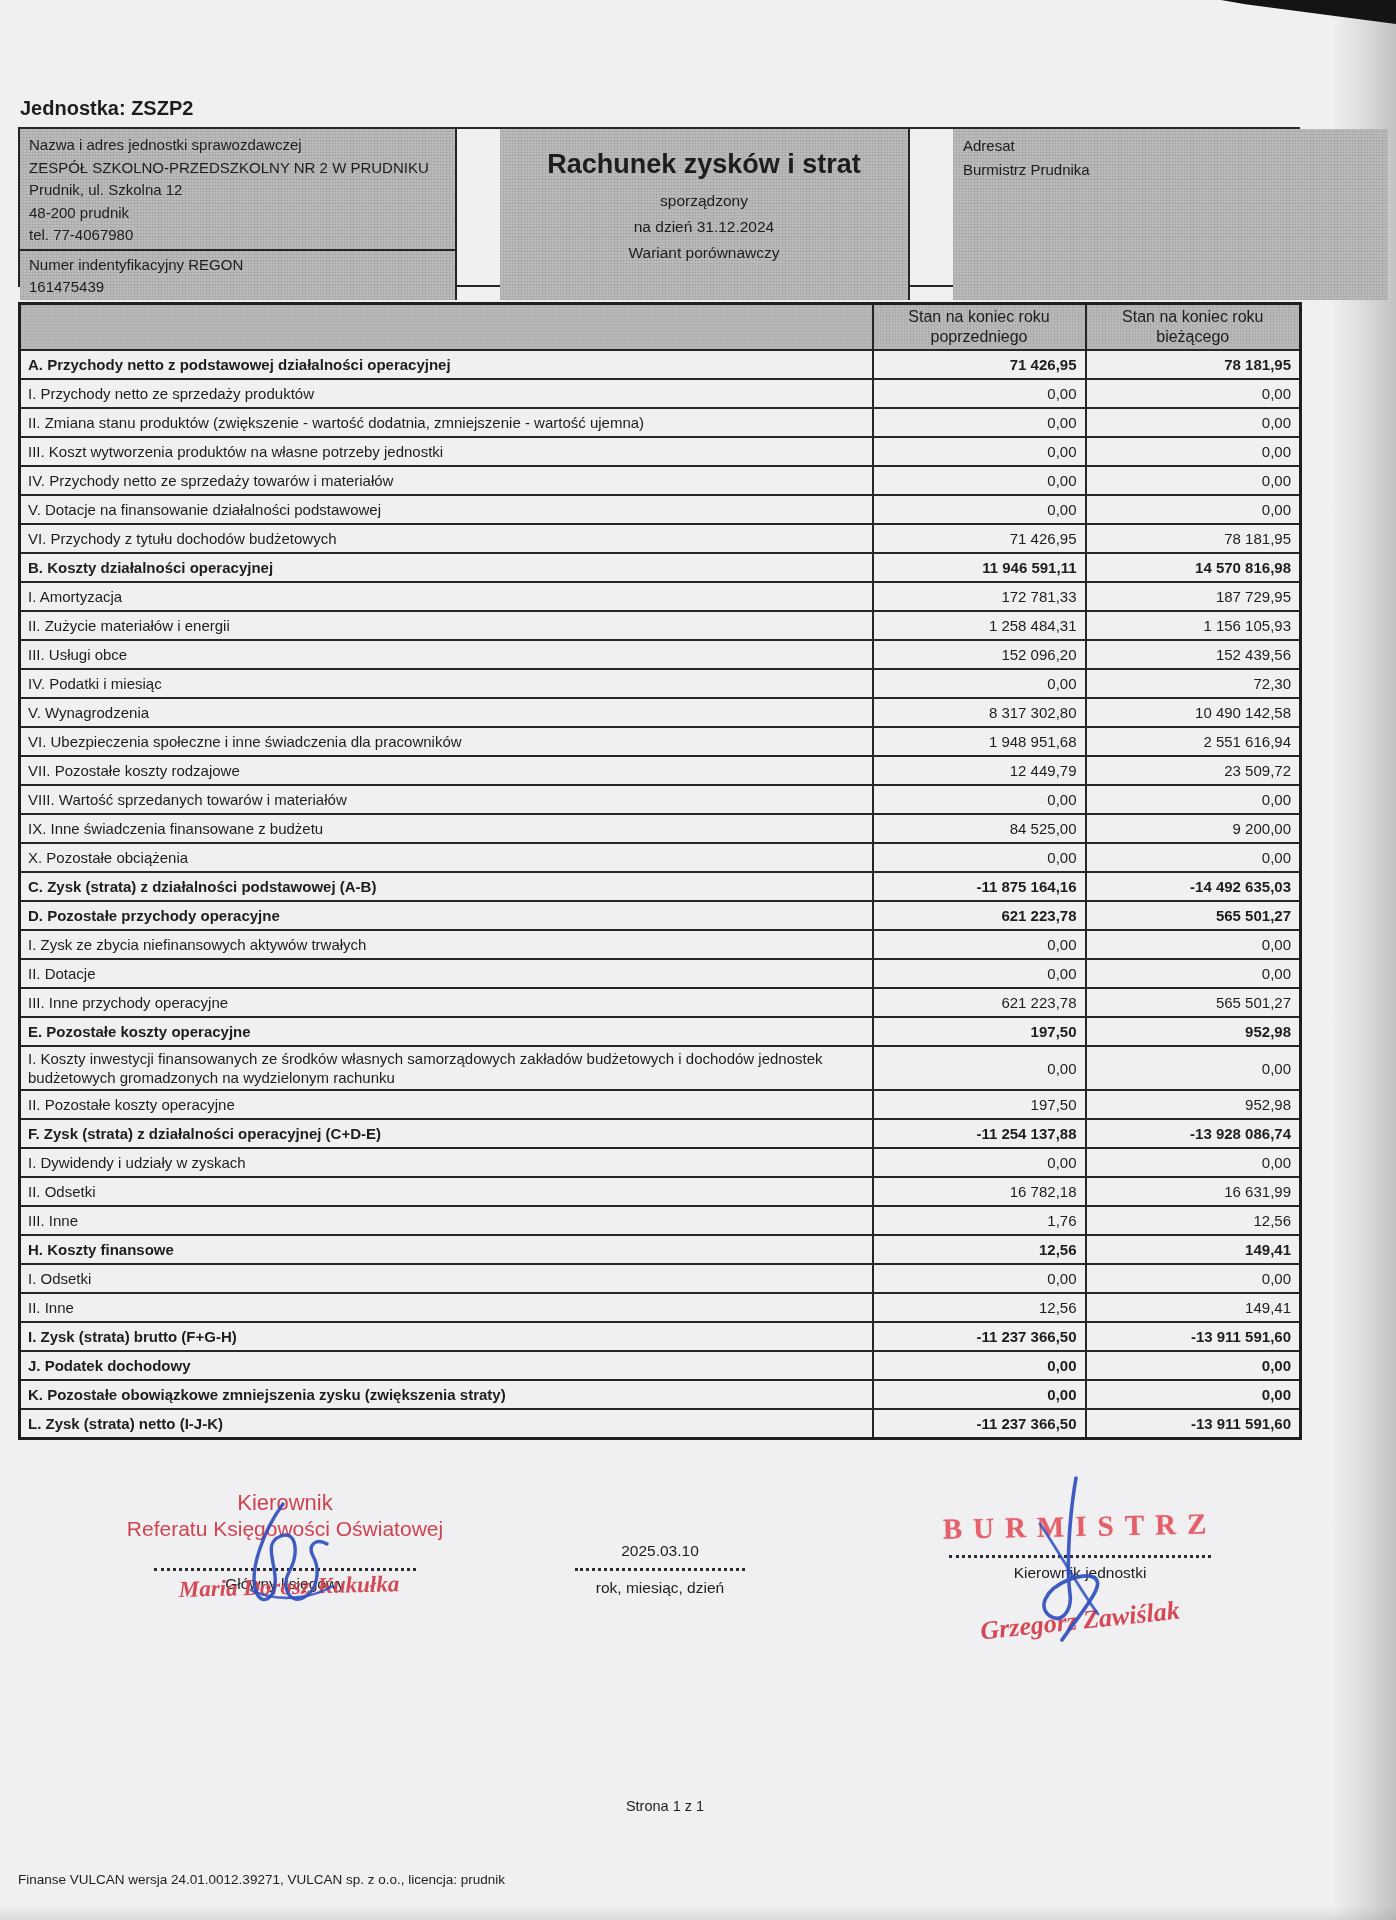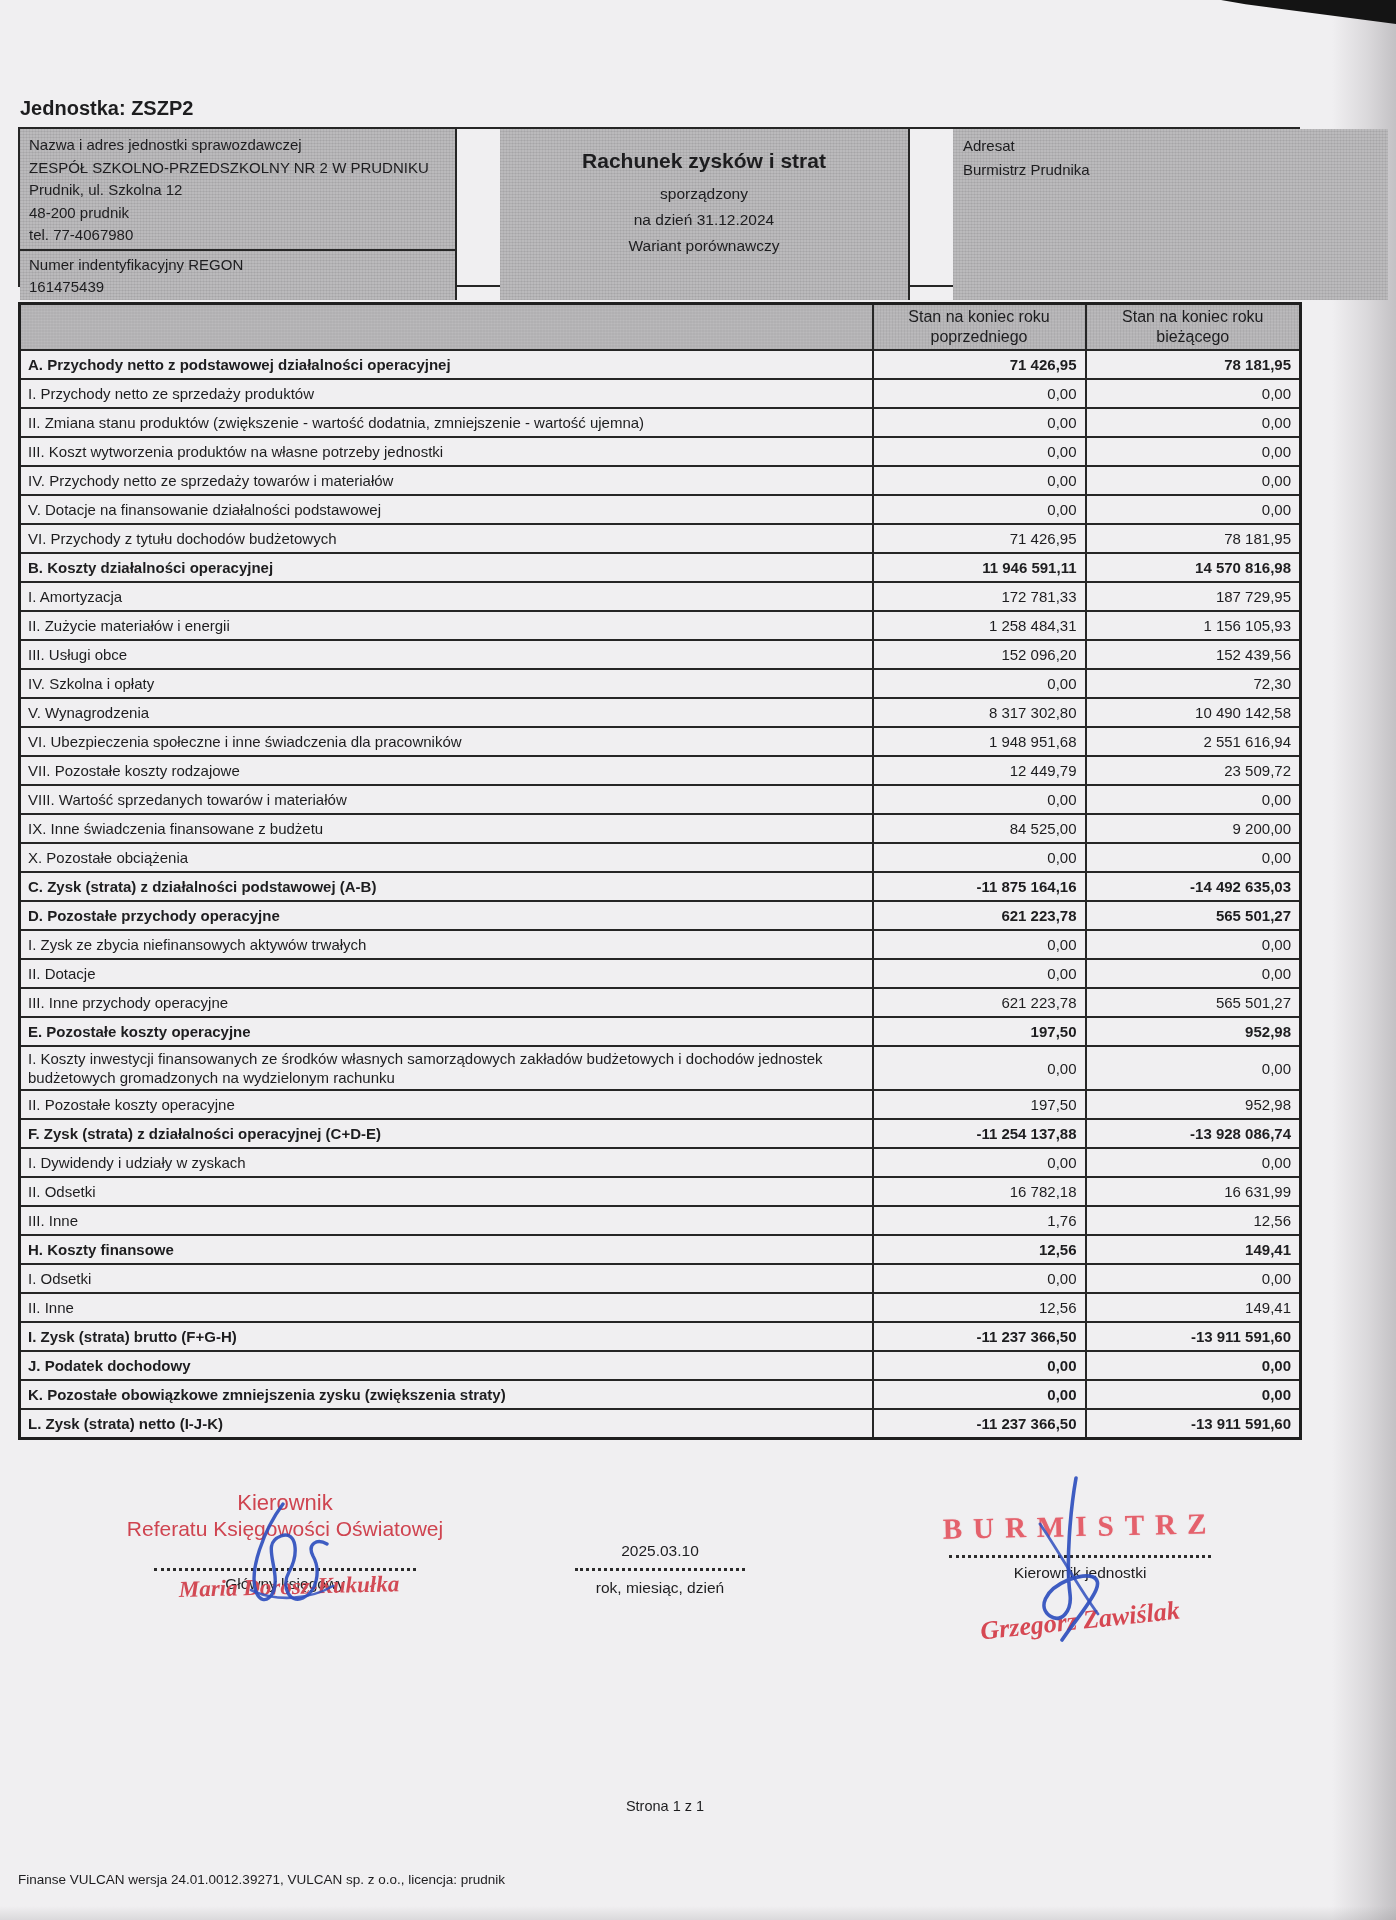--- a/index.html
+++ b/index.html
@@ -31,21 +31,21 @@
     position:absolute;left:18px;top:127px;width:1282px;height:160px;
     display:grid;grid-template-columns:437px 410px 435px;
     border:2px solid #262626;box-sizing:border-box;gap:43px;
   }
   .header-cell{box-sizing:border-box;position:relative;}
   .hc-left{border-right:2px solid #262626;display:flex;flex-direction:column;}
   .hc-left .addr{flex:1;padding:5px 9px 2px 9px;font-size:15px;line-height:22.5px;}
   .hc-left .addr .lbl{font-size:15px;}
   .hc-left .regon{border-top:2px solid #262626;padding:3px 9px 2px 9px;font-size:15px;line-height:22px;}
   .hc-mid{border-right:2px solid #262626;text-align:center;padding-top:20px;}
-  .hc-mid .title{font-size:21px;font-weight:bold;margin-bottom:8px;}
+  .hc-mid .title{font-size:27px;font-weight:bold;margin-bottom:8px;}
   .hc-mid .sub{font-size:15.5px;line-height:26px;}
   .hc-right{padding:5px 10px;font-size:15px;line-height:24px;}
 
   
   table.pnl{
     position:absolute;left:18px;top:302px;width:1281px;
     border-collapse:collapse;table-layout:fixed;
     font-size:15px;
   }
   table.pnl col.c-label{width:853px;}
@@ -204,21 +204,21 @@
         <td class="lbl">II. Zużycie materiałów i energii</td>
         <td class="num">1 258 484,31</td>
         <td class="num">1 156 105,93</td>
       </tr>
       <tr>
         <td class="lbl">III. Usługi obce</td>
         <td class="num">152 096,20</td>
         <td class="num">152 439,56</td>
       </tr>
       <tr>
-        <td class="lbl">IV. Szkolna i opłaty</td>
+        <td class="lbl">IV. Podatki i miesiąc</td>
         <td class="num">0,00</td>
         <td class="num">72,30</td>
       </tr>
       <tr>
         <td class="lbl">V. Wynagrodzenia</td>
         <td class="num">8 317 302,80</td>
         <td class="num">10 490 142,58</td>
       </tr>
       <tr>
         <td class="lbl">VI. Ubezpieczenia społeczne i inne świadczenia dla pracowników</td>

